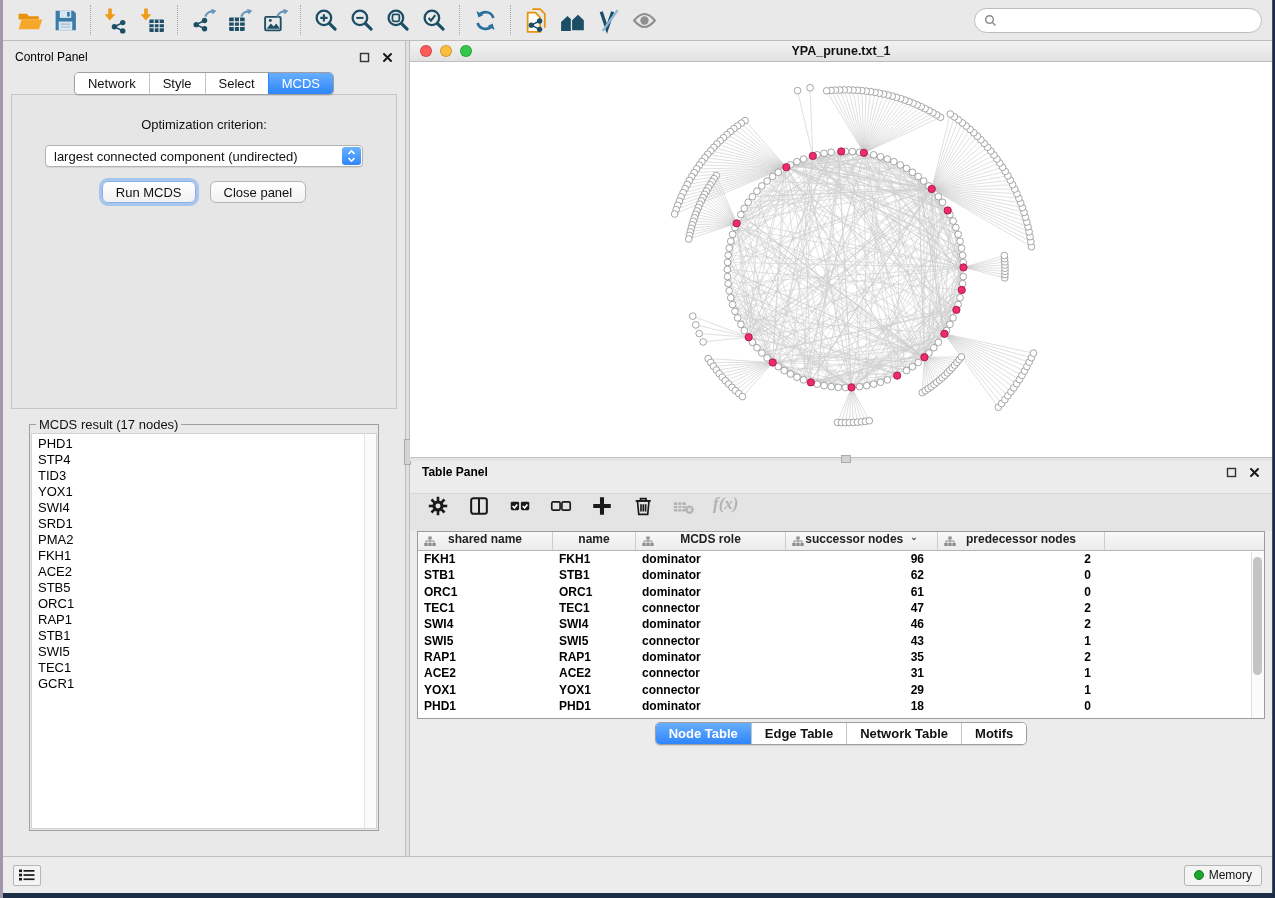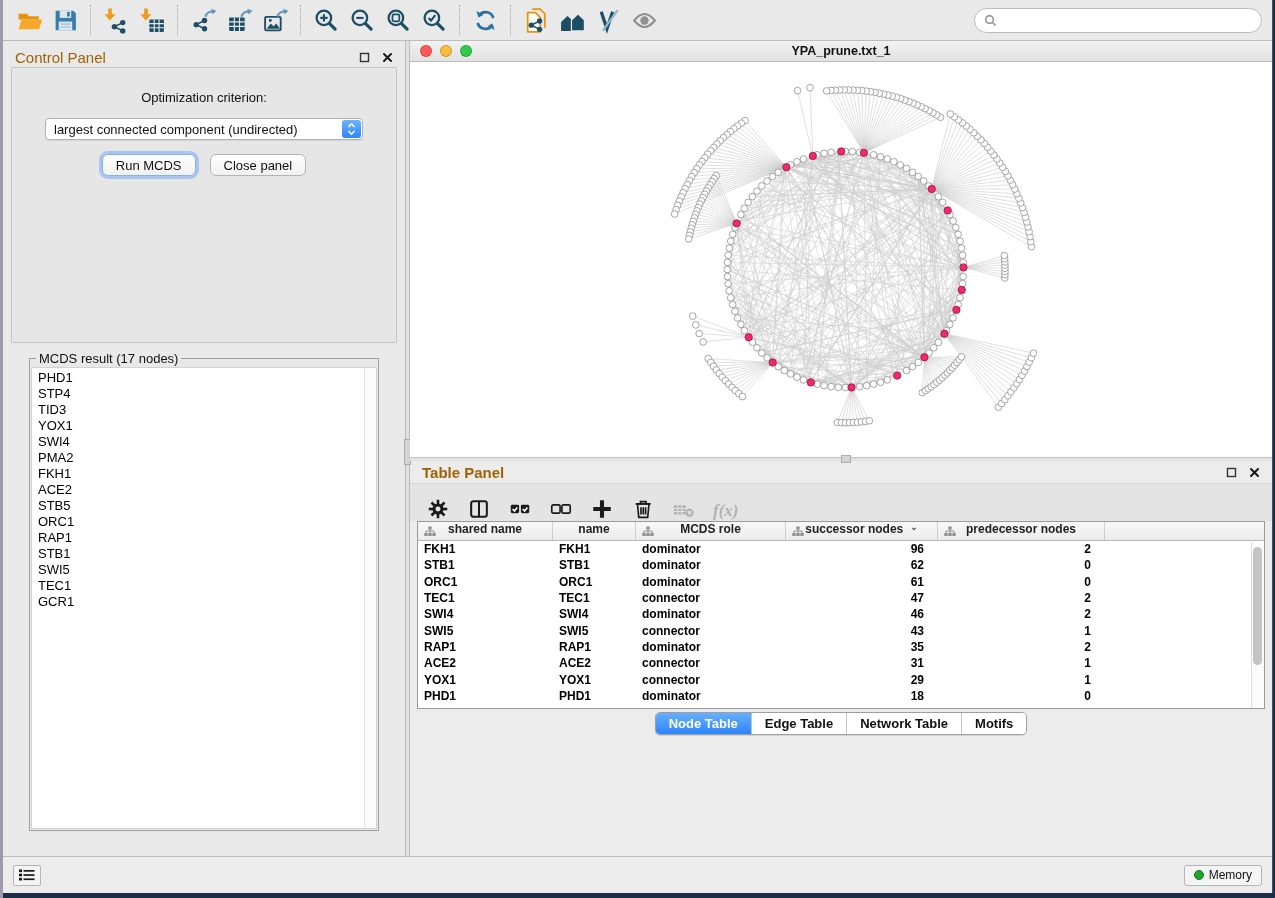--- a/index.html
+++ b/index.html
@@ -19,32 +19,32 @@
   .search-box { margin-left:auto; width:288px; height:25px; background:#fff; border:1px solid #bcbcbc;
                 border-radius:13px; display:flex; align-items:center; padding-left:9px; gap:5px; }
   .search-box input { border:none; outline:none; flex:1; height:20px; font-size:12px; background:transparent; }
 
   
   .main { flex:1; display:flex; min-height:0; }
 
   
   .cpanel { width:402px; flex:none; background:#e9e9e9; display:flex; flex-direction:column; padding-top:5px; }
   .panel-header { height:22px; display:flex; align-items:center; padding:0 12px; flex:none; }
-  .panel-title { font-size:15px; color:#a16207; }
+  .panel-title { font-size:12px; color:#000000; }
   .panel-hicons { margin-left:auto; display:flex; gap:12px; align-items:center; }
   .panel-hicons span { display:flex; cursor:default; }
 
   .seg { display:inline-flex; border:1px solid #9f9f9f; border-radius:5px; overflow:hidden;
          background:#fff; box-shadow:0 1px 1px rgba(0,0,0,.12); }
   .seg .seg-tab { padding:3px 13px; font-size:13px; color:#111; background:#fff; border-left:1px solid #c4c4c4; cursor:default; white-space:nowrap; }
   .seg .seg-tab:first-child { border-left:none; }
   .seg .seg-tab.active { background:linear-gradient(#67aefe,#2e86fb); color:#fff; border-left-color:#2e86fb; }
   .cp-tabrow { display:flex; justify-content:center; margin-top:4px; position:relative; z-index:2; flex:none; }
 
-  .cp-box { margin:-1px 8px 0; height:276px; background:#e6e6e6; border:1px solid #c6c6c6; flex:none; }
+  .cp-box { margin:-1px 8px 0; height:315px; background:#e6e6e6; border:1px solid #c6c6c6; flex:none; }
   .opt-label { text-align:center; margin-top:22px; font-size:13px; color:#111; }
   .dropdown { margin:13px auto 0; width:318px; height:22px; background:#fff; border:1px solid #b3b3b3;
               border-radius:4px; display:flex; align-items:center; font-size:13px; color:#111;
               padding-left:8px; position:relative; box-shadow:0 1px 1px rgba(0,0,0,.08); }
   .dd-stepper { position:absolute; right:1px; top:1px; bottom:1px; width:19px; border-radius:3px;
                 background:linear-gradient(#6db2fe,#2e86fb); display:flex; align-items:center; justify-content:center; }
   .btn-row { display:flex; justify-content:center; gap:14px; margin-top:14px; }
   .mac-btn { height:22px; padding:0 13px; background:linear-gradient(#ffffff,#f1f1f1); border:1px solid #b3b3b3;
              border-radius:6px; font-size:13px; color:#111; font-family:"Liberation Sans",sans-serif; }
   .mac-btn.focused { border-color:#85b0e8; box-shadow:0 0 0 3px rgba(115,170,245,.55); }
@@ -68,22 +68,22 @@
   .net-title { position:absolute; left:0; right:0; text-align:center; font-size:12.5px; color:#111; }
   .net-canvas { flex:1; background:#fff; position:relative; min-height:0; }
   .net-canvas svg { position:absolute; inset:0; width:100%; height:100%; }
 
   
   .hsplit { height:4px; background:#e3e3e3; border-top:1px solid #c3c3c3; position:relative; flex:none; }
   .hsplit .grip { position:absolute; left:50%; top:-3px; width:10px; height:8px; background:#d3d3d3; border:1px solid #ababab; }
 
   
   .tpanel { flex:1; background:#ececec; display:flex; flex-direction:column; min-height:0; }
-  .t-toolbar { height:38px; display:flex; align-items:flex-end; gap:17px; padding:0 16px; background:#e4e4e4;
-               border-top:1px solid #d6d6d6; flex:none; }
+  .t-toolbar { height:38px; display:flex; align-items:flex-start; gap:17px; padding:0 16px; background:#e4e4e4;
+               border-top:1px solid #d6d6d6; flex:none;margin-top:10px; }
   .t-toolbar .ti { display:flex; align-items:center; }
   .t-toolbar svg { width:24px; height:24px; }
   .fx { font-family:"Liberation Serif",serif; font-style:italic; font-size:17px; color:#b2b2b2; }
 
   .grid-wrap { margin:0 7px; border:1px solid #9b9b9b; background:#fff; height:188px; position:relative; overflow:hidden; flex:none; }
   .grid-head { display:flex; height:19px; background:linear-gradient(#f8f8f8,#ececec); border-bottom:1px solid #b7b7b7; }
   .gh-cell { display:flex; align-items:flex-start; justify-content:center; gap:5px; font-size:12px; color:#222;
              border-right:1px solid #cdcdcd; flex:none; position:relative; }
   .gh-cell .sort { font-size:9px; color:#555; margin-left:2px; }
   .gh-cell .tree-ico { position:absolute; left:6px; top:4px; }
@@ -276,20 +276,28 @@
                 <rect x="1.5" y="1.5" width="8" height="8" fill="none" stroke="#333" stroke-width="1.4"></rect>
               </svg>
             </span>
           <span>
               <svg width="11" height="11" viewBox="0 0 11 11">
                 <path d="M2 2l7 7M9 2l-7 7" stroke="#1a1a1a" stroke-width="2" stroke-linecap="round"></path>
               </svg>
             </span>
         </span>
       </div>
+      <div class="cp-tabrow">
+          <span class="seg" id="cp-tabs">
+            <span class="seg-tab">Network</span>
+            <span class="seg-tab">Style</span>
+            <span class="seg-tab">Select</span>
+            <span class="seg-tab active">MCDS</span>
+          </span>
+        </div>
       <div class="cp-box">
         <div class="opt-label">Optimization criterion:</div>
         <div class="dropdown">
           <span>largest connected component (undirected)</span>
           <span class="dd-stepper">
             <svg width="9" height="14" viewBox="0 0 9 14">
                 <path d="M1.5 5L4.5 1.8 7.5 5" fill="none" stroke="#fff" stroke-width="1.6"></path>
                 <path d="M1.5 9l3 3.2L7.5 9" fill="none" stroke="#fff" stroke-width="1.6"></path>
               </svg>
           </span>
@@ -300,20 +308,21 @@
         </div>
       </div>
       <fieldset class="mcds">
         <legend>MCDS result (17 nodes)</legend>
         <div class="mcds-list" id="mcds-list">
             <div>PHD1</div>
             <div>STP4</div>
             <div>TID3</div>
             <div>YOX1</div>
             <div>SWI4</div>
+            <div>SRD1</div>
             <div>PMA2</div>
             <div>FKH1</div>
             <div>ACE2</div>
             <div>STB5</div>
             <div>ORC1</div>
             <div>RAP1</div>
             <div>STB1</div>
             <div>SWI5</div>
             <div>TEC1</div>
             <div>GCR1</div>

